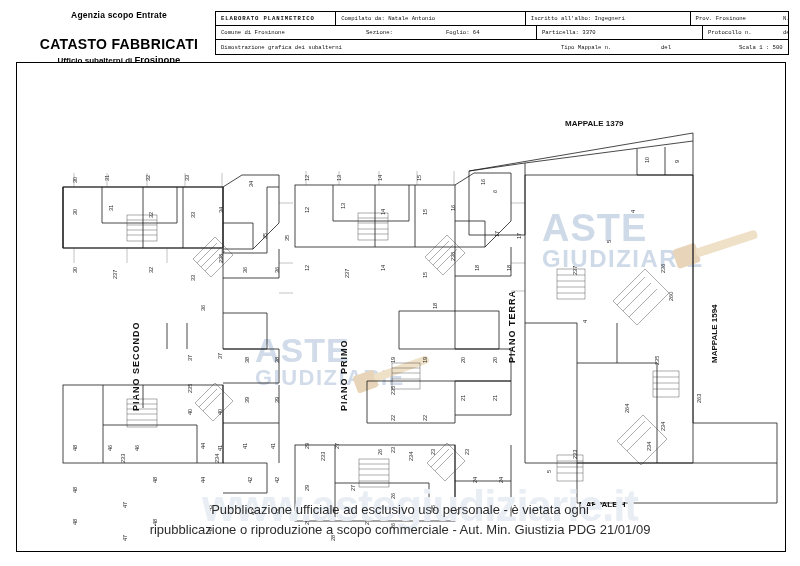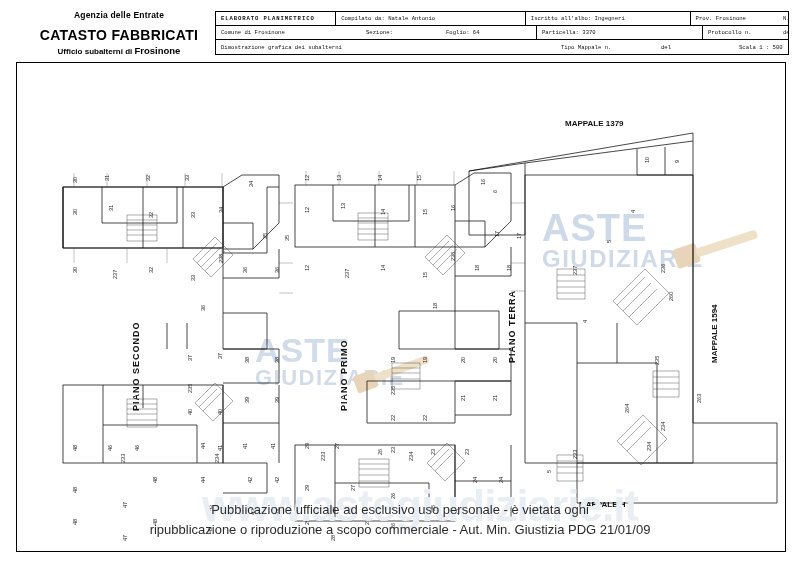--- a/index.html
+++ b/index.html
@@ -5,21 +5,21 @@
   html,body{margin:0;padding:0;background:#ffffff;}
   body{width:800px;height:566px;overflow:hidden;position:relative;
        font-family:"Liberation Sans",sans-serif;color:#000;}
 
   
   #page{position:absolute;left:0;top:0;width:800px;height:566px;background:#fff;}
 
   
   #agency{position:absolute;left:28px;top:11px;width:182px;text-align:center;line-height:1.05;}
   #agency .l1{font-size:8.5px;font-weight:bold;letter-spacing:.2px;}
-  #agency .l2{font-size:14px;font-weight:bold;letter-spacing:.3px;margin-top:8px;}
+  #agency .l2{font-size:14px;font-weight:bold;letter-spacing:.3px;margin-top:17px;}
   #agency .l3{font-size:8px;font-weight:bold;margin-top:3px;}
   #agency .l3 .city{font-size:9.5px;font-weight:bold;}
 
   
   #hdr{position:absolute;left:215px;top:11px;width:572px;border:1px solid #000;
        font-family:"Liberation Mono",monospace;font-size:5.6px;color:#111;}
   #hdr .row{display:flex;border-bottom:1px solid #000;}
   #hdr .row:last-child{border-bottom:none;}
   #hdr .row.r1{height:13px;}
   #hdr .row.r2{height:13px;}
@@ -63,21 +63,21 @@
   .wall{fill:none;stroke:#1a1a1a;stroke-width:.8;}
   .dim{fill:none;stroke:#555;stroke-width:.35;}
   .stair{fill:none;stroke:#333;stroke-width:.4;}
 </style>
 </head>
 <body>
 
 <div id="page">
 
   <div id="agency">
-    <div class="l1">Agenzia delle Entrate</div>
+    <div class="l1">Agenzia scopo Entrate</div>
     <div class="l2">CATASTO FABBRICATI</div>
     <div class="l3">
       <span>Ufficio subalterni di</span>
       <span class="city">Frosinone</span>
     </div>
   </div>
 
   <div id="hdr">
     <div class="row r1">
       <div class="c bold" style="width:110px">ELABORATO PLANIMETRICO</div>

